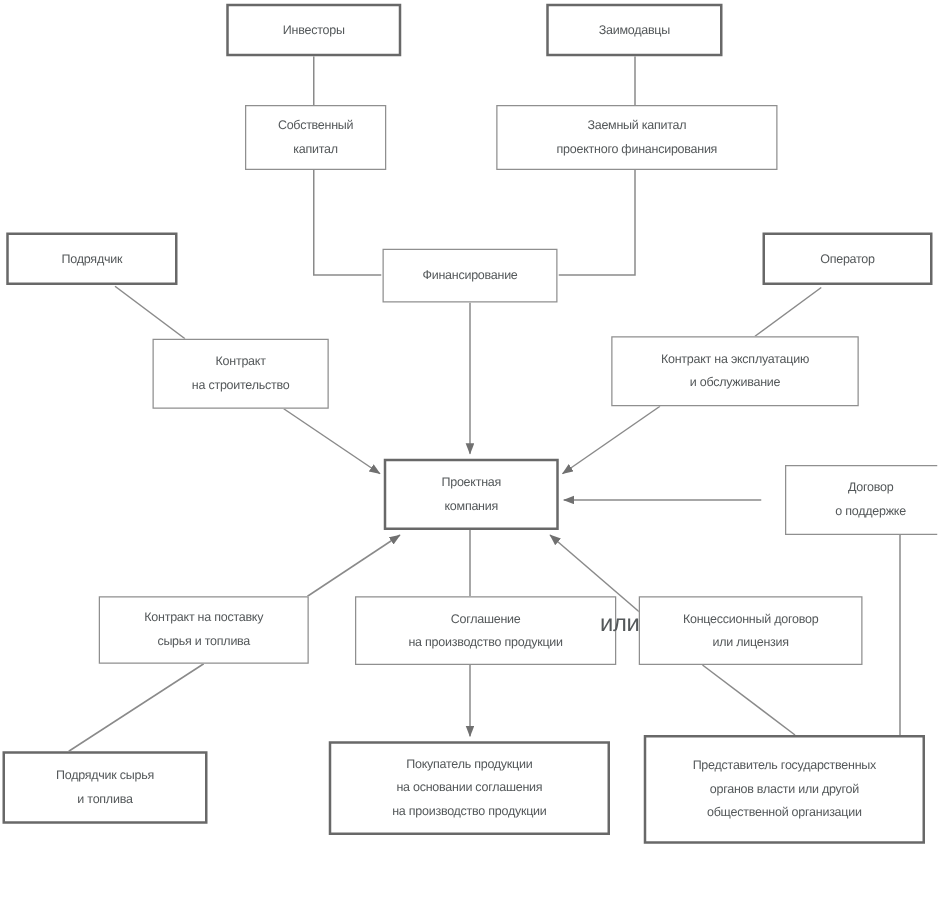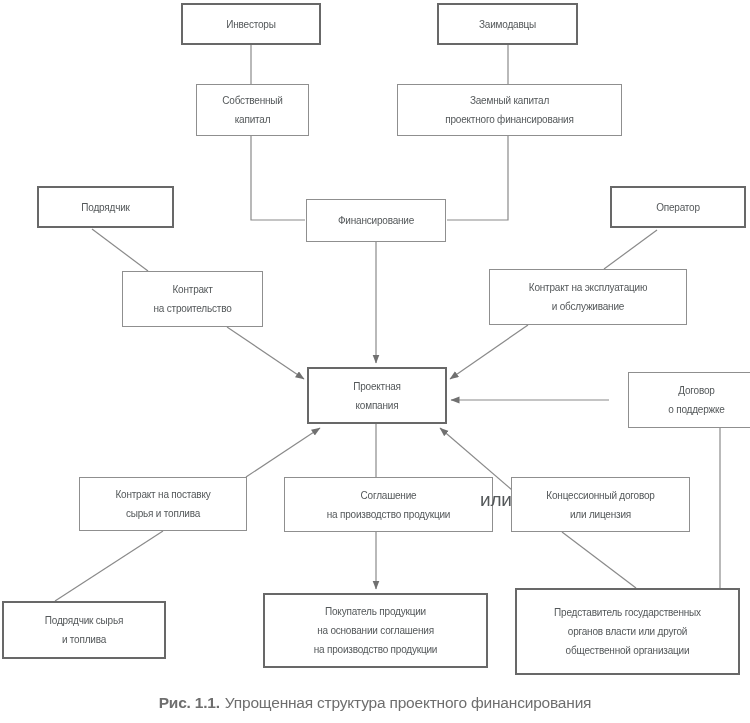--- a/index.html
+++ b/index.html
@@ -98,21 +98,21 @@
       </g>
   </svg>
 
   <div id="node-layer">
       <div class="node thick" style="left: 181px; top: 3px; width: 140px; height: 42px;">Инвесторы</div>
       <div class="node thick" style="left: 437px; top: 3px; width: 141px; height: 42px;">Заимодавцы</div>
       <div class="node thin" style="left: 196px; top: 84px; width: 113px; height: 52px;">Собственный
 капитал</div>
       <div class="node thin" style="left: 397px; top: 84px; width: 225px; height: 52px;">Заемный капитал
 проектного финансирования</div>
-      <div class="node thick" style="left: 5px; top: 186px; width: 137px; height: 42px; margin-left: 32px;">Подрядчик</div>
+      <div class="node thick" style="left: 5px; top: 186px; width: 137px; height: 42px;">Подрядчик</div>
       <div class="node thick" style="left: 610px; top: 186px; width: 136px; height: 42px;">Оператор</div>
       <div class="node thin" style="left: 306px; top: 199px; width: 140px; height: 43px;">Финансирование</div>
       <div class="node thin" style="left: 122px; top: 271px; width: 141px; height: 56px;">Контракт
 на строительство</div>
       <div class="node thin" style="left: 489px; top: 269px; width: 198px; height: 56px;">Контракт на эксплуатацию
 и обслуживание</div>
       <div class="node thick" style="left: 307px; top: 367px; width: 140px; height: 57px;">Проектная
 компания</div>
       <div class="node thin" style="left: 609px; top: 372px; width: 137px; height: 56px; margin-left: 19px;">Договор
 о поддержке</div>
@@ -127,17 +127,14 @@
       <div class="node thick" style="left: 263px; top: 593px; width: 225px; height: 75px;">Покупатель продукции
 на основании соглашения
 на производство продукции</div>
       <div class="node thick" style="left: 515px; top: 588px; width: 225px; height: 87px;">Представитель государственных
 органов власти или другой
 общественной организации</div>
     </div>
 
   <div id="or-label">или</div>
 
-  <div id="caption">
-    <span class="prefix">Рис. 1.1.</span><span>Упрощенная структура проектного финансирования</span>
-  </div>
 
 </div>
 
 </body></html>

